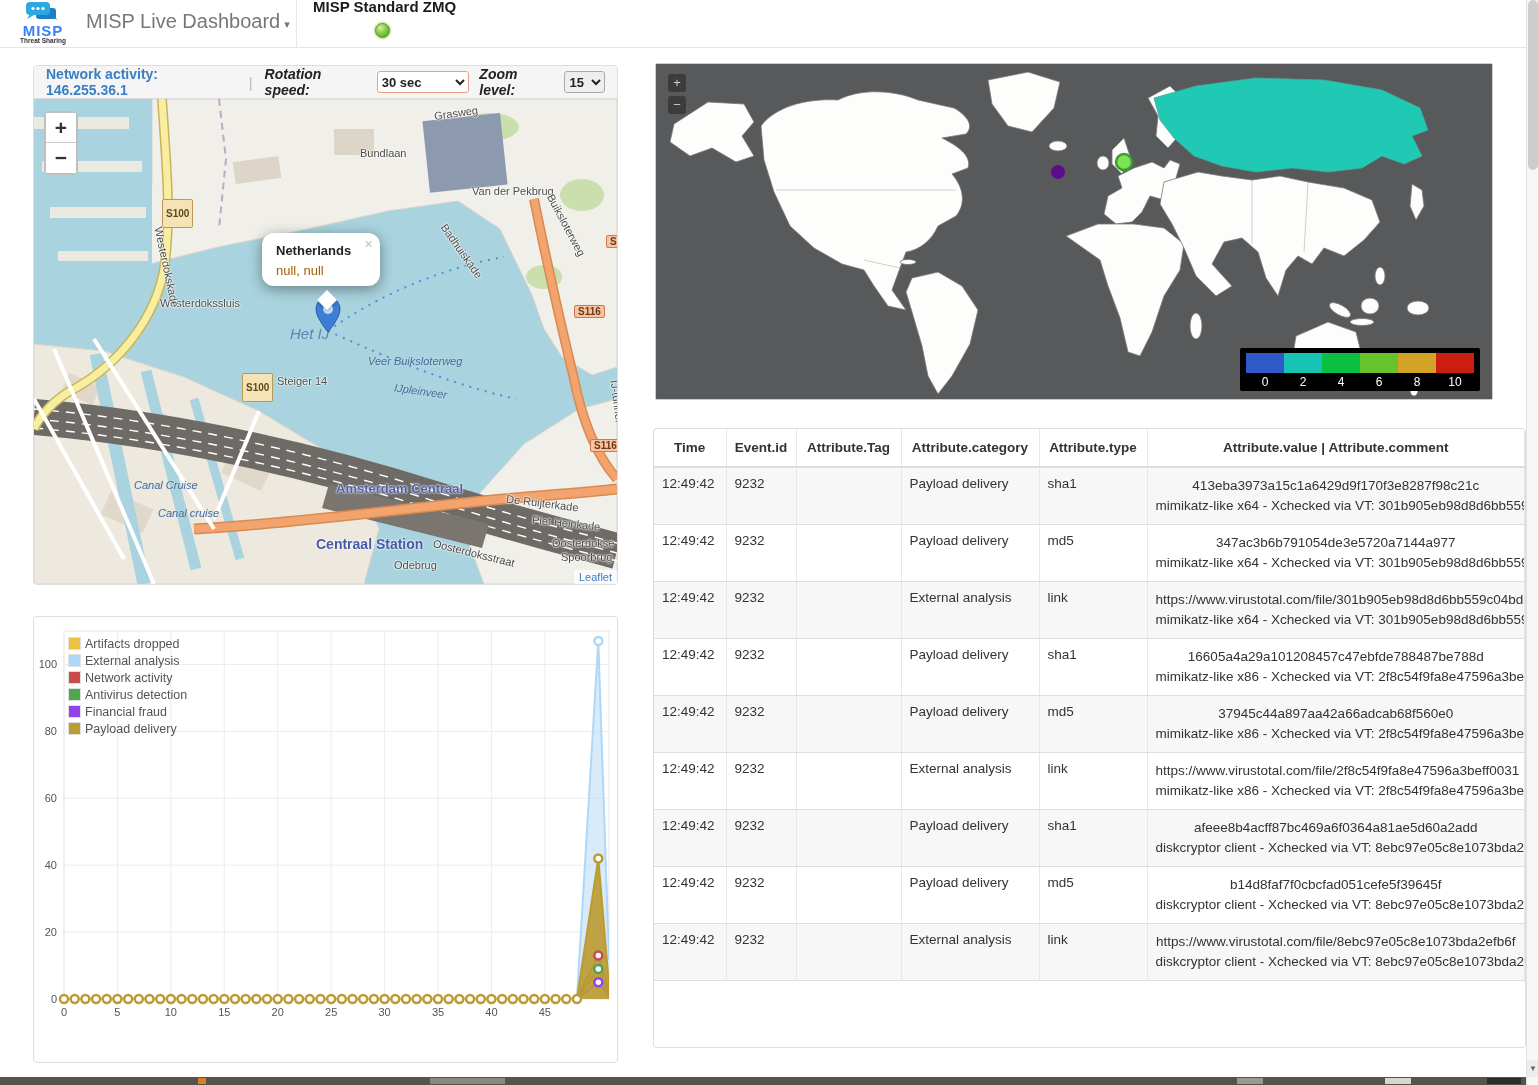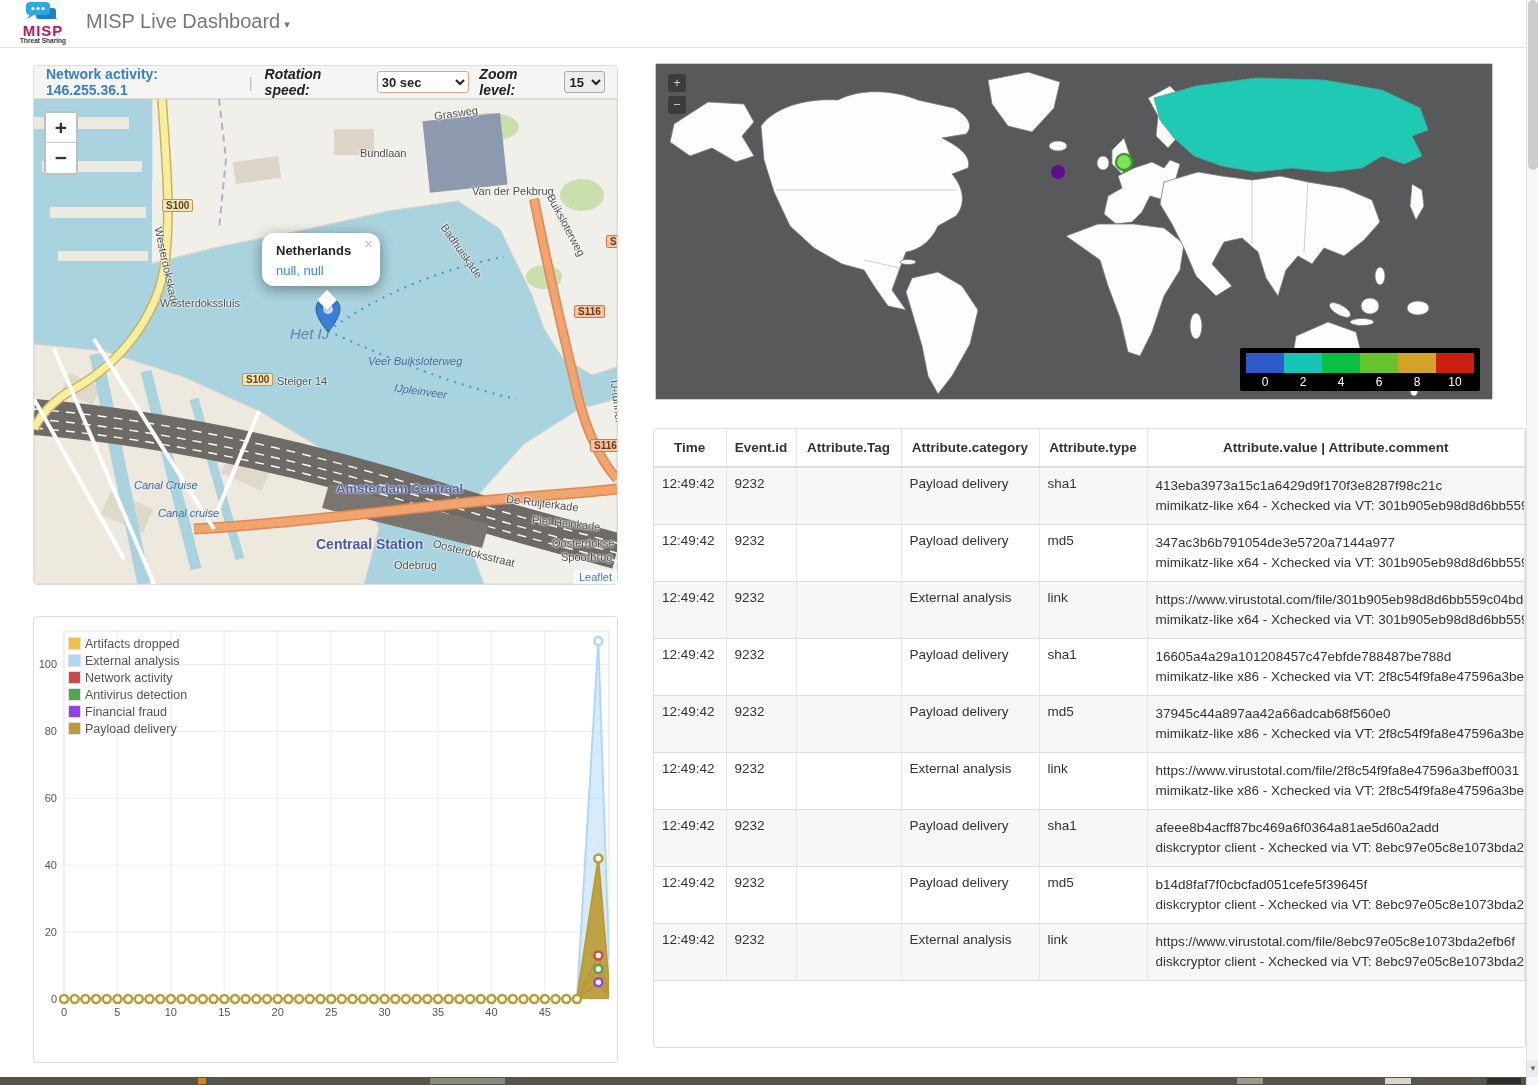--- a/index.html
+++ b/index.html
@@ -3,21 +3,21 @@
 <meta charset="utf-8">
 <style>
   * { box-sizing: border-box; margin:0; padding:0; }
   html,body { background:#fff; }
   body { font-family:"Liberation Sans","DejaVu Sans",sans-serif; width:1538px; height:1085px; overflow:hidden; position:relative; }
   .page { position:relative; width:1538px; height:1085px; background:#fff; }
 
   
   .navbar { position:absolute; left:0; top:0; width:100%; height:48px; background:#fff; border-bottom:1px solid #e4e4e4; }
   .brand { position:absolute; left:12px; top:2px; width:62px; text-align:center; }
-  .brand .misp-word { font-size:15px; font-weight:bold; color:#be185d; letter-spacing:1px; line-height:13px; }
+  .brand .misp-word { font-size:15px; font-weight:bold; color:#3b82f6; letter-spacing:1px; line-height:13px; }
   .brand .misp-sub { font-size:6.5px; font-weight:bold; color:#333; }
   .nav-title { position:absolute; left:86px; top:10px; font-size:20px; color:#777; }
   .nav-title .caret { font-size:11px; color:#777; margin-left:4px; }
   .zmq-cell { position:absolute; left:296px; top:0; height:48px; border-left:1px solid #e7e7e7; padding:0 16px; }
   .zmq-label { font-size:15px; font-weight:bold; color:#1a1a1a; margin-top:-2px; }
   .status-dot { width:15px; height:15px; border-radius:50%; margin:8px 0 0 62px;
     background:radial-gradient(circle at 35% 30%, #d2f18f, #7ac143 55%, #4e9a06);
     box-shadow:0 0 3px rgba(80,160,20,.8); border:1px solid #4e9a06; }
 
   
@@ -34,30 +34,30 @@
   select.zoom { width:42px; height:22px; font-size:13px; font-weight:bold; border:1px solid #aaa; border-radius:3px; background:#eee; color:#222; }
 
   .leaflet-map { position:absolute; left:0; top:33px; width:583px; height:485px; overflow:hidden; background:#a9d3de; cursor:grab; }
   .leaflet-map svg { position:absolute; left:0; top:0; }
   .maplbl { position:absolute; white-space:nowrap; pointer-events:none; }
   .street { font-size:11px; color:#4b4b4b; text-shadow:0 0 2px #fff,0 0 2px #fff,0 0 2px #fff; }
   .water-label { font-style:italic; color:#5d84b5; font-size:15px; text-shadow:none; }
   .ferry-label { font-style:italic; color:#47699b; font-size:11px; text-shadow:0 0 2px #cfe7ee; }
   .station-label { color:#5060a8; font-weight:bold; font-size:13px; text-shadow:0 0 2px #fff,0 0 2px #fff; }
   .station-label2 { color:#4558a8; font-weight:bold; font-size:14px; text-shadow:0 0 2px #fff,0 0 2px #fff; }
-  .badge-s100 { background:#f6e3b4; border:1px solid #b89a55; color:#584a22; font-size:10px; padding:0 3px; border-radius:2px; font-weight:bold; }
+  .badge-s100 { background:#f6e3b4; border:1px solid #b89a55; color:#584a22; font-size:10px; padding:8px 3px; border-radius:2px; font-weight:bold; }
   .badge-s116 { background:#f9c2a0; border:1px solid #c97a52; color:#6a3a1a; font-size:10px; padding:0 3px; border-radius:2px; font-weight:bold; }
 
   .lz { position:absolute; left:10px; top:12px; width:34px; border:2px solid rgba(0,0,0,.25); border-radius:5px; background:#fff; z-index:30; }
   .lz button { display:block; width:30px; height:30px; background:#fff; border:none; border-bottom:1px solid #ccc; font-size:21px; font-weight:bold; color:#333; cursor:pointer; line-height:26px; }
   .lz button:last-child { border-bottom:none; }
 
   .leaflet-popup { position:absolute; left:228px; top:134px; width:118px; background:#fff; border-radius:12px; box-shadow:0 3px 14px rgba(0,0,0,.4); padding:10px 14px 8px; z-index:25; }
   .popup-title { font-weight:bold; font-size:13px; color:#222; margin-bottom:5px; }
-  .popup-body { font-size:13px; color:#3b82f6; }
+  .popup-body { font-size:13px; color:#a16207; }
   .popup-close { position:absolute; right:7px; top:4px; font-size:15px; color:#c3c3c3; cursor:pointer; line-height:14px; }
   .popup-tip { position:absolute; left:58px; top:60px; width:14px; height:14px; background:#fff; transform:rotate(45deg); box-shadow:2px 2px 3px rgba(0,0,0,.15); }
   .map-marker { position:absolute; left:281px; top:197px; z-index:24; cursor:pointer; }
   .leaflet-attr { position:absolute; right:0; bottom:0; background:rgba(255,255,255,.75); font-size:11px; color:#3a7fc2; padding:1px 5px; z-index:26; }
 
   
   .panel-chart { left:33px; top:616px; width:585px; height:447px; }
   .chart-body { position:relative; width:583px; height:412px; }
   .ctick { font:11px "Liberation Sans",sans-serif; fill:#545454; }
   .chart-legend { position:absolute; left:34px; top:18px; z-index:5; }
@@ -78,21 +78,21 @@
   
   .panel-logs { left:653px; top:428px; width:873px; height:620px; }
   .logs-head { justify-content:space-between; }
   .filters { display:flex; align-items:center; gap:6px; font-size:14px; color:#333; }
   .filters label { display:flex; align-items:center; gap:4px; cursor:pointer; }
   .filters input { width:13px; height:13px; }
   table.logs { width:100%; border-collapse:collapse; table-layout:fixed; font-size:13.5px; color:#333; }
   table.logs th { text-align:center; font-weight:bold; padding:9px 8px; border-bottom:2px solid #ddd; border-right:1px solid #e7e7e7; height:38px; white-space:nowrap; overflow:hidden; }
   table.logs td { padding:8px 8px; border-bottom:1px solid #ddd; border-right:1px solid #e7e7e7; vertical-align:top; white-space:nowrap; overflow:hidden; height:57px; }
   table.logs tr:nth-child(odd) td { background:#f7f7f7; }
-  td.val div { line-height:20px; }
+  td.val div { line-height:20px;text-align:center; }
   .c-time{width:72px}.c-eid{width:70px}.c-tag{width:105px}.c-cat{width:138px}.c-typ{width:108px}
 
   
   .scrollbar { position:absolute; right:0; top:0; width:12px; height:1085px; background:#f7f7f7; border-left:1px solid #e2e2e2; z-index:50; }
   .sb-thumb { position:absolute; left:1px; top:0; width:10px; height:170px; background:#cdcdcd; border-radius:5px; cursor:pointer; }
   .sb-arrow { position:absolute; left:0; bottom:8px; width:12px; height:17px; background:#ececec; color:#666; font-size:8px; text-align:center; line-height:17px; cursor:pointer; }
   .taskbar { position:absolute; left:0; bottom:0; width:100%; height:8px; background:#56534a; z-index:49; }
   .tb-blob { position:absolute; bottom:1px; height:6px; }
 </style>
 </head>
@@ -109,20 +109,24 @@
         <path d="M8 12 l-3 5 7 -4 Z" fill="#2ea8e0"></path>
         <circle cx="11" cy="6.5" r="1.6" fill="#fff"></circle>
           <circle cx="16" cy="6.5" r="1.6" fill="#fff"></circle>
           <circle cx="21" cy="6.5" r="1.6" fill="#fff"></circle>
       </svg>
       <div class="misp-word">MISP</div>
       <div class="misp-sub">Threat Sharing</div>
     </div>
     <div class="nav-title">
       <span>MISP Live Dashboard</span><span class="caret">▾</span>
+    </div>
+    <div class="zmq-cell">
+      <div class="zmq-label">MISP Standard ZMQ</div>
+      <div class="status-dot"></div>
     </div>
   </div>
 
   <div class="panel panel-map">
     <div class="panel-heading pm-head">
       <a href="#" class="net-link">Network activity: 146.255.36.1</a>
       <span class="sep-bar">|</span>
       <span class="ctl-label">Rotation speed:</span>
       <select class="rot"><option>30 sec</option></select>
       <span class="ctl-label">Zoom level:</span>

